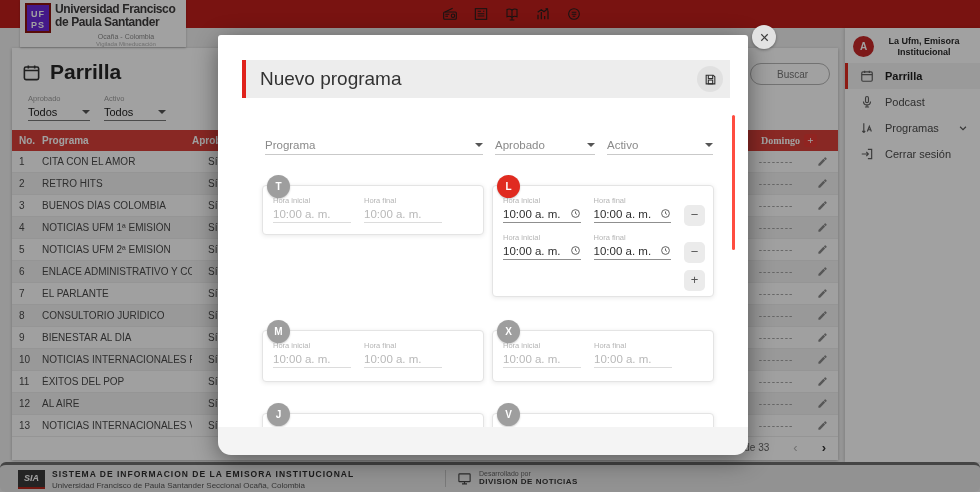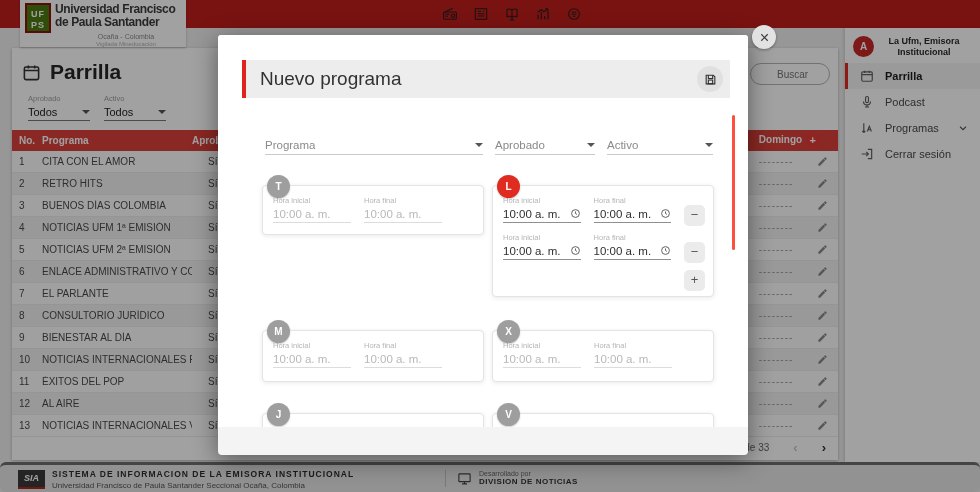--- a/index.html
+++ b/index.html
@@ -9,21 +9,21 @@
   svg { display:block; }
 
   
   .topbar { position:absolute; left:0; top:0; width:980px; height:28px; background:#c01f1b; }
   .topbar-icons { position:absolute; left:442px; top:6px; display:flex; gap:15px; color:#26201f; }
   .topbar-icons .tb-ic { width:16px; height:16px; }
 
   .logo-panel { position:absolute; left:20px; top:0; width:166px; height:47px; background:#fff;
                 box-shadow:0 1px 2px rgba(0,0,0,.25); padding:3px 5px; z-index:2; }
   .logo-row { display:flex; align-items:flex-start; }
-  .ufps-mark { width:26px; height:30px; background:#4d7c0f; color:#fff; font-weight:bold;
+  .ufps-mark { width:26px; height:30px; background:#6d28d9; color:#fff; font-weight:bold;
                font-size:9px; line-height:11px; text-align:center; padding-top:4px;
                border:2px solid #8c130d; margin-right:4px; letter-spacing:1px; }
   .uni-name { font-weight:bold; color:#3d3b3c; font-size:12px; line-height:12.5px; letter-spacing:-0.4px; }
   .uni-sub1 { font-size:7px; color:#8a8a8a; text-align:center; margin-left:46px; line-height:8px; }
   .uni-sub2 { font-size:6px; color:#b0b0b0; text-align:center; margin-left:46px; line-height:7px; }
 
   
   .grid-card { position:absolute; left:12px; top:48px; width:826px; height:412px; background:#fff;
                box-shadow:0 1px 3px rgba(0,0,0,.25); }
   .grid-title { position:absolute; left:10px; top:12px; display:flex; align-items:center; gap:9px;
@@ -51,21 +51,21 @@
   .trow { display:flex; align-items:center; height:22px; font-size:10px; color:#4a4a4a;
           padding:0 10px 0 7px; border-bottom:1px solid #ececec; background:#fdfdfd; }
   .tbody .trow:nth-child(even) { background:#f3f3f3; }
   .c-no   { width:23px; }
   .c-prog { width:150px; white-space:nowrap; overflow:hidden; }
   .c-apr  { width:120px; padding-left:16px; }
   .c-flex { flex:1; }
   .c-dom  { width:52px; text-align:center; color:#9a9a9a; letter-spacing:1px; }
   .c-edit { width:26px; display:flex; justify-content:flex-end; color:#8a8a8a; }
   .c-edit svg { width:11px; height:11px; }
-  .h-domingo { width:78px; display:flex; align-items:flex-start; justify-content:center; gap:4px; }
+  .h-domingo { width:78px; display:flex; align-items:center; justify-content:center; gap:4px;font-family:Liberation Serif, serif; }
   .plus-badge { width:13px; height:13px; border-radius:3px; background:#e53935; color:#fff;
                 font-size:11px; line-height:12px; text-align:center; font-weight:bold; }
 
   .pagination { position:absolute; right:12px; bottom:5px; display:flex; align-items:center; gap:24px;
                 font-size:10px; color:#666; }
   .pg-prev { color:#b5b5b5; font-size:13px; }
   .pg-next { color:#333; font-size:13px; font-weight:bold; }
 
   
   .sidebar { position:absolute; left:845px; top:28px; width:135px; height:434px; background:#fff;
@@ -92,21 +92,21 @@
   .foot-sub { font-size:8px; color:#555; margin-top:2px; }
   .f-divider { position:absolute; left:445px; top:5px; bottom:5px; width:1px; background:#c0c0c0; }
   .foot-right { position:absolute; left:457px; top:5px; display:flex; gap:7px; align-items:center; color:#444; }
   .foot-right .m-ic { width:15px; height:15px; }
   .dev-label { font-size:7px; color:#666; }
   .dev-name { font-size:8px; font-weight:bold; color:#333; letter-spacing:0.5px; }
 
   
   .overlay { position:absolute; inset:0; background:rgba(0,0,0,0.37); z-index:50; }
   .modal-wrap { position:absolute; left:218px; top:35px; width:530px; height:420px; z-index:60; }
-  .modal { position:absolute; inset:0; background:#f4f4f4; border-radius:4px;
+  .modal { position:absolute; inset:0; background:#f4f4f4; border-radius:13px;
            box-shadow:0 5px 25px rgba(0,0,0,.45); }
   .modal-body { position:absolute; left:0; top:0; width:530px; height:392px; background:#fff;
                 overflow:hidden; border-radius:3px 3px 0 0; }
   .close-btn { position:absolute; left:534px; top:-10px; width:24px; height:24px; border-radius:50%;
                background:#e2e2e2; box-shadow:0 1px 3px rgba(0,0,0,.35); display:flex;
                align-items:center; justify-content:center; color:#3d3d3d; }
   .close-btn svg { width:11px; height:11px; }
 
   .modal-header { position:absolute; left:24px; top:25px; width:488px; height:38px; background:#ededed;
                   display:flex; align-items:center; }

